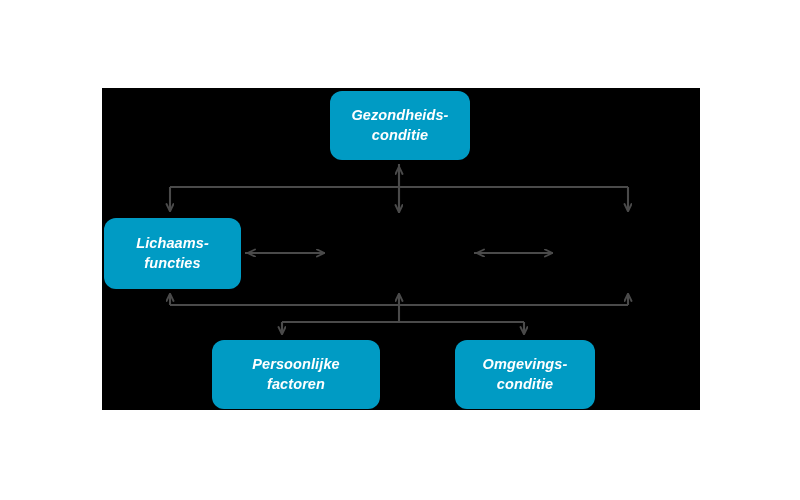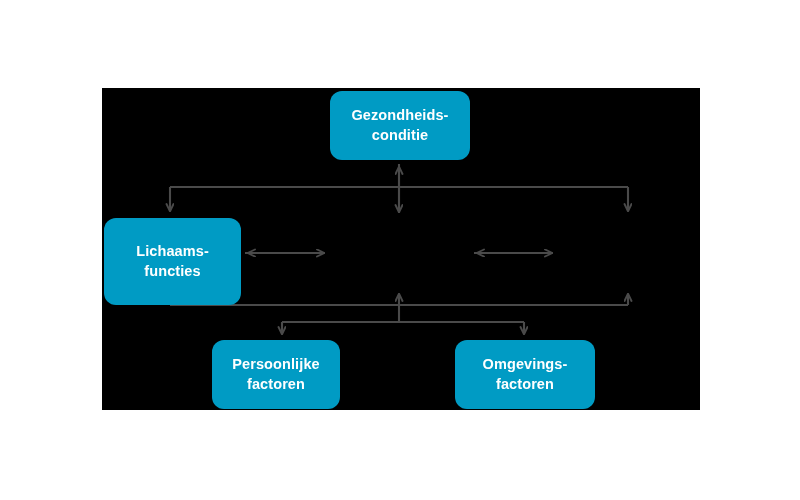--- a/index.html
+++ b/index.html
@@ -47,27 +47,28 @@
     font-weight: bold;
     font-size: 14.5px;
     line-height: 1.32;
     letter-spacing: 0.1px;
     box-sizing: border-box;
     padding: 4px 6px;
   }
   .node span {
     display: block;
     white-space: pre-line;
+    font-style: italic;
   }
   
   #node-health       { left: 330px; top: 91px;  width: 140px; height: 69px; }
-  #node-bodyfunc     { left: 104px; top: 218px; width: 137px; height: 87px; }
+  #node-bodyfunc     { left: 104px; top: 218px; width: 137px; height: 71px; }
   #node-activities   { left: 330px; top: 218px; width: 140px; height: 71px; }
   #node-participation{ left: 559px; top: 218px; width: 137px; height: 71px; }
-  #node-personal     { left: 212px; top: 340px; width: 128px; height: 69px; }
+  #node-personal     { left: 212px; top: 340px; width: 168px; height: 69px; }
   #node-environment  { left: 455px; top: 340px; width: 140px; height: 69px; }
 </style>
 </head>
 <body>
 
 <div id="stage">
 
   <div id="panel"></div>
 
   <svg id="svg-layer" viewBox="0 0 800 500" xmlns="http://www.w3.org/2000/svg">
@@ -120,16 +121,16 @@
 
 
 
   <div class="node" id="node-personal">
     <span>Persoonlijke
 factoren</span>
   </div>
 
   <div class="node" id="node-environment">
     <span>Omgevings-
-factoren</span>
+conditie</span>
   </div>
 
 </div>
 
 </body></html>

